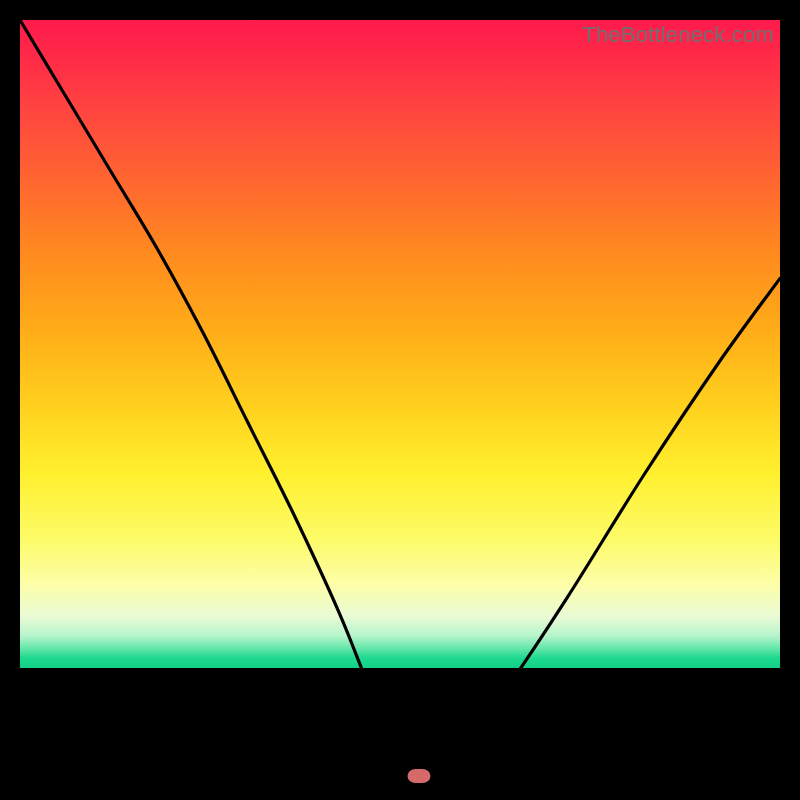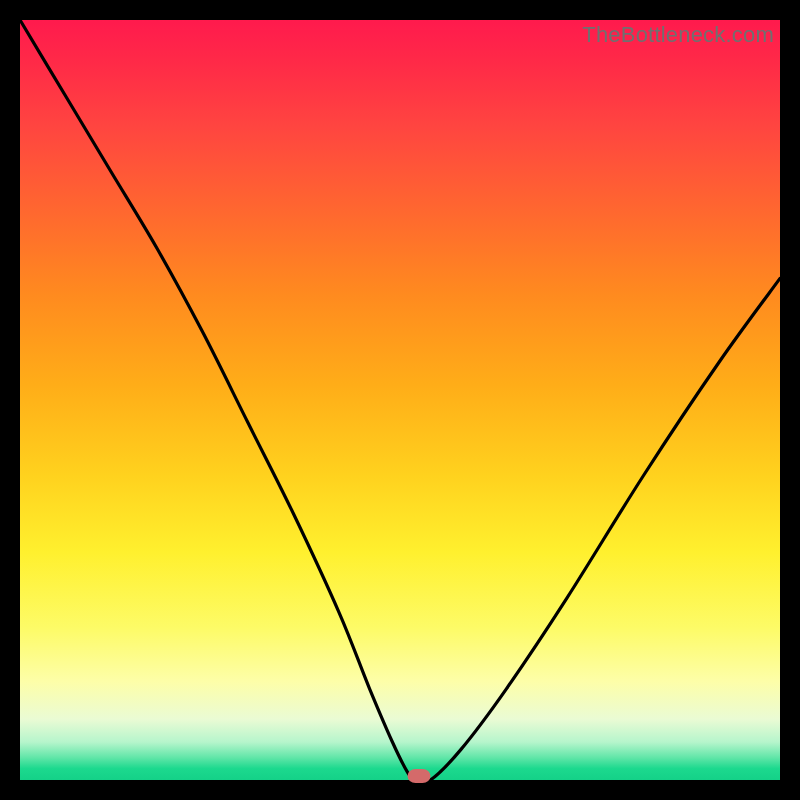--- a/index.html
+++ b/index.html
@@ -15,21 +15,21 @@
     position: relative;
     width: 800px;
     height: 800px;
     background: #000;
   }
   .plot {
     position: absolute;
     left: 20px;
     top: 20px;
     width: 760px;
-    height: 760px;
+    height: 648px;
     background: linear-gradient(
       to bottom,
       #ff1a4d 0%,
       #ff2b47 6%,
       #ff4540 14%,
       #ff6a2e 26%,
       #ff8a1f 36%,
       #ffad18 48%,
       #ffd21e 60%,
       #fff02e 70%,

